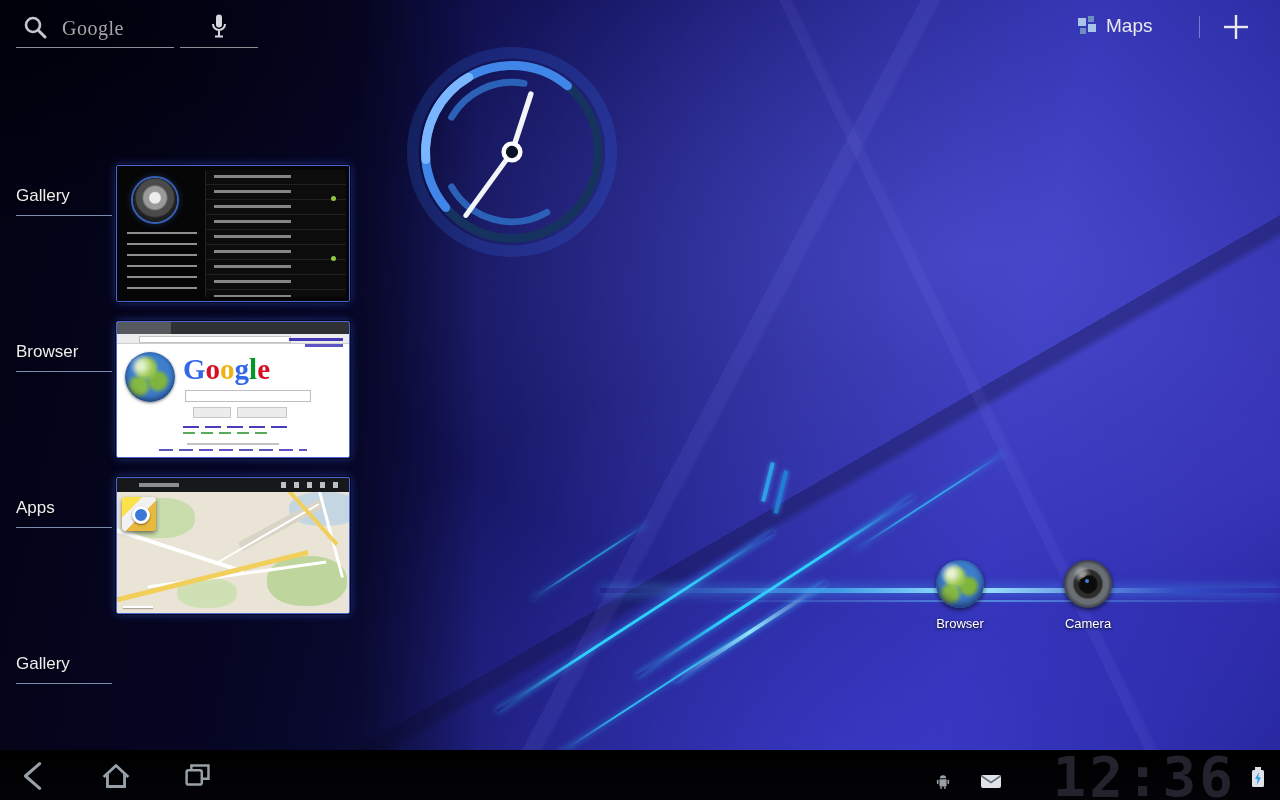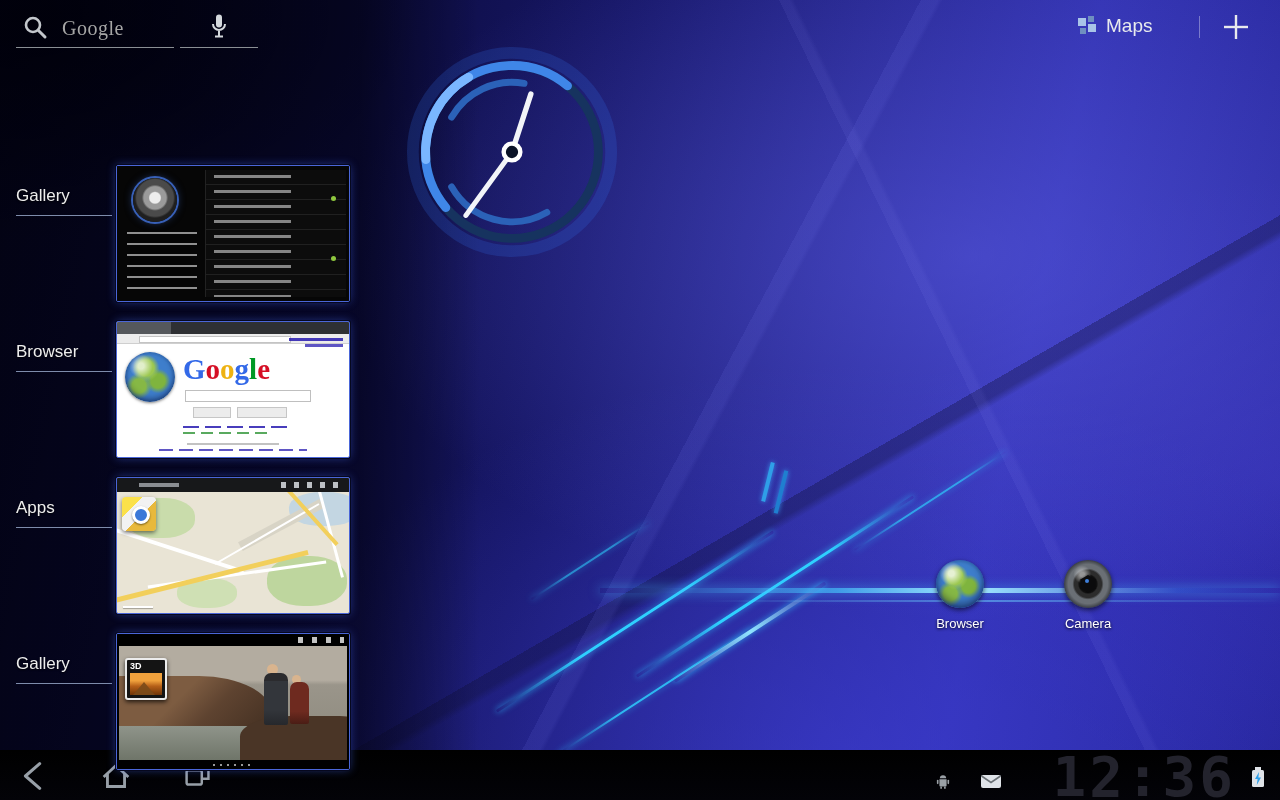--- a/index.html
+++ b/index.html
@@ -315,41 +315,20 @@
         <div class="m-toptext"></div>
         <div class="m-topicons"></div>
       </div>
       <div class="m-icon">
           <div class="m-pin"></div>
         </div>
       <div class="m-scale"></div>
     </div>
   </div>
 
-  <div class="thumb t4">
-    <div class="ga-bg">
-      <div class="ga-topicons"></div>
-      <div class="ga-photo">
-        <div class="ga-cliff"></div>
-        <div class="ga-water"></div>
-        <div class="ga-rock2"></div>
-        <div class="ga-head gp1h"></div>
-        <div class="ga-body gp1b"></div>
-        <div class="ga-head gp2h"></div>
-        <div class="ga-body gp2b"></div>
-      </div>
-      <div class="ga-icon">
-        <span class="ga-badge">3D</span>
-        <div class="ga-art">
-            <div class="ga-mt"></div>
-          </div>
-      </div>
-      <div class="ga-dots"></div>
-    </div>
-  </div>
 
   <div class="shortcut sc-browser">
     <div class="sc-icon sc-globe"></div>
     <div class="sc-label">Browser</div>
   </div>
   <div class="shortcut sc-camera">
     <div class="sc-icon sc-cam">
       <div class="sc-aperture"></div>
       <div class="sc-glint"></div>
     </div>

